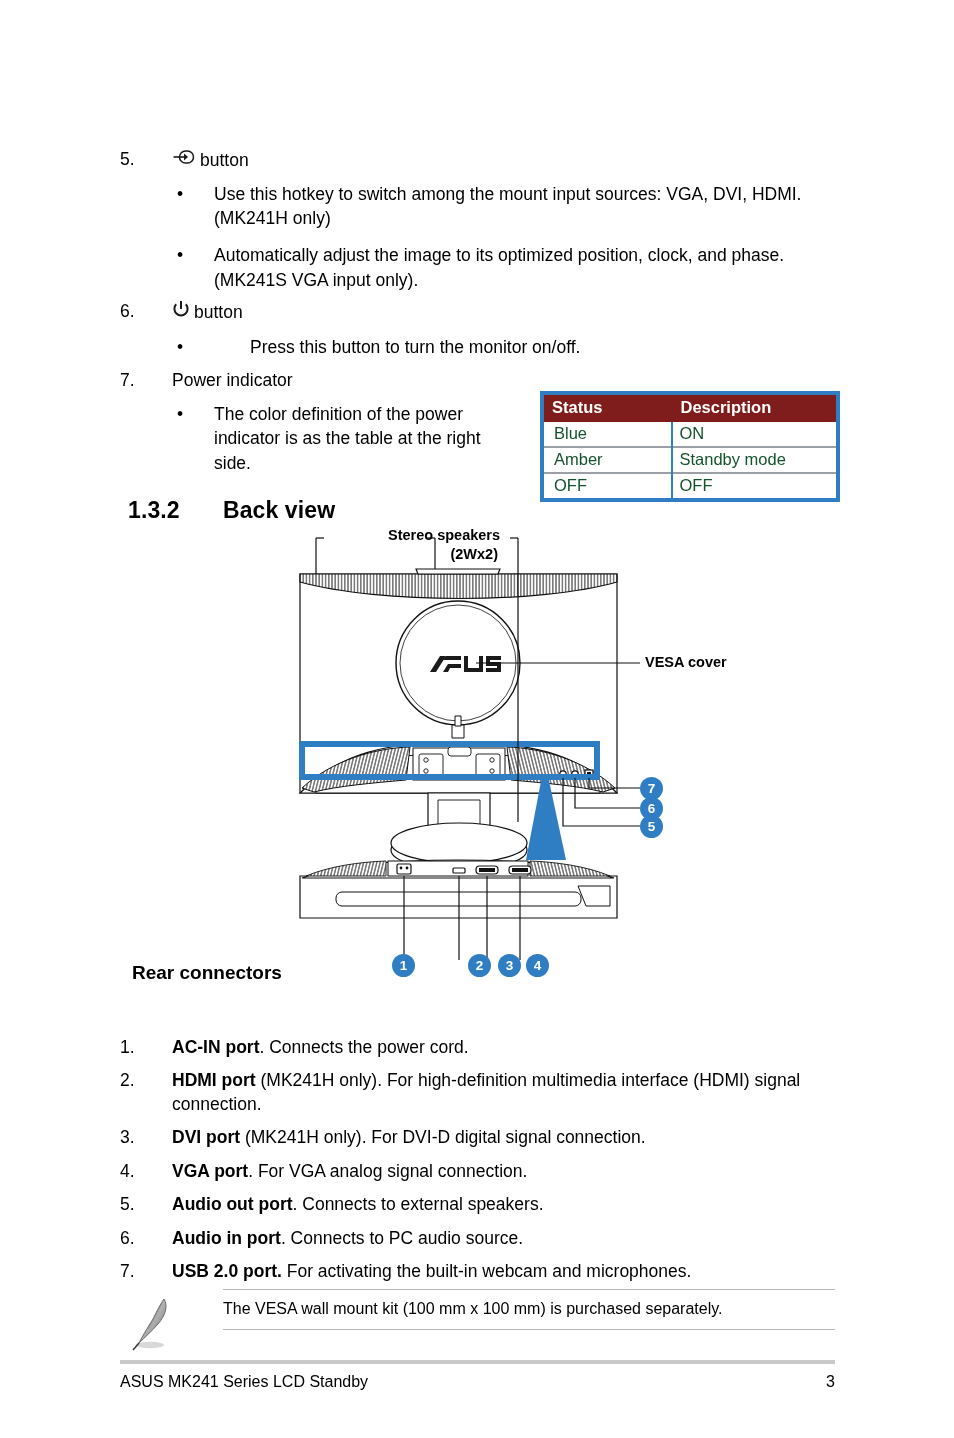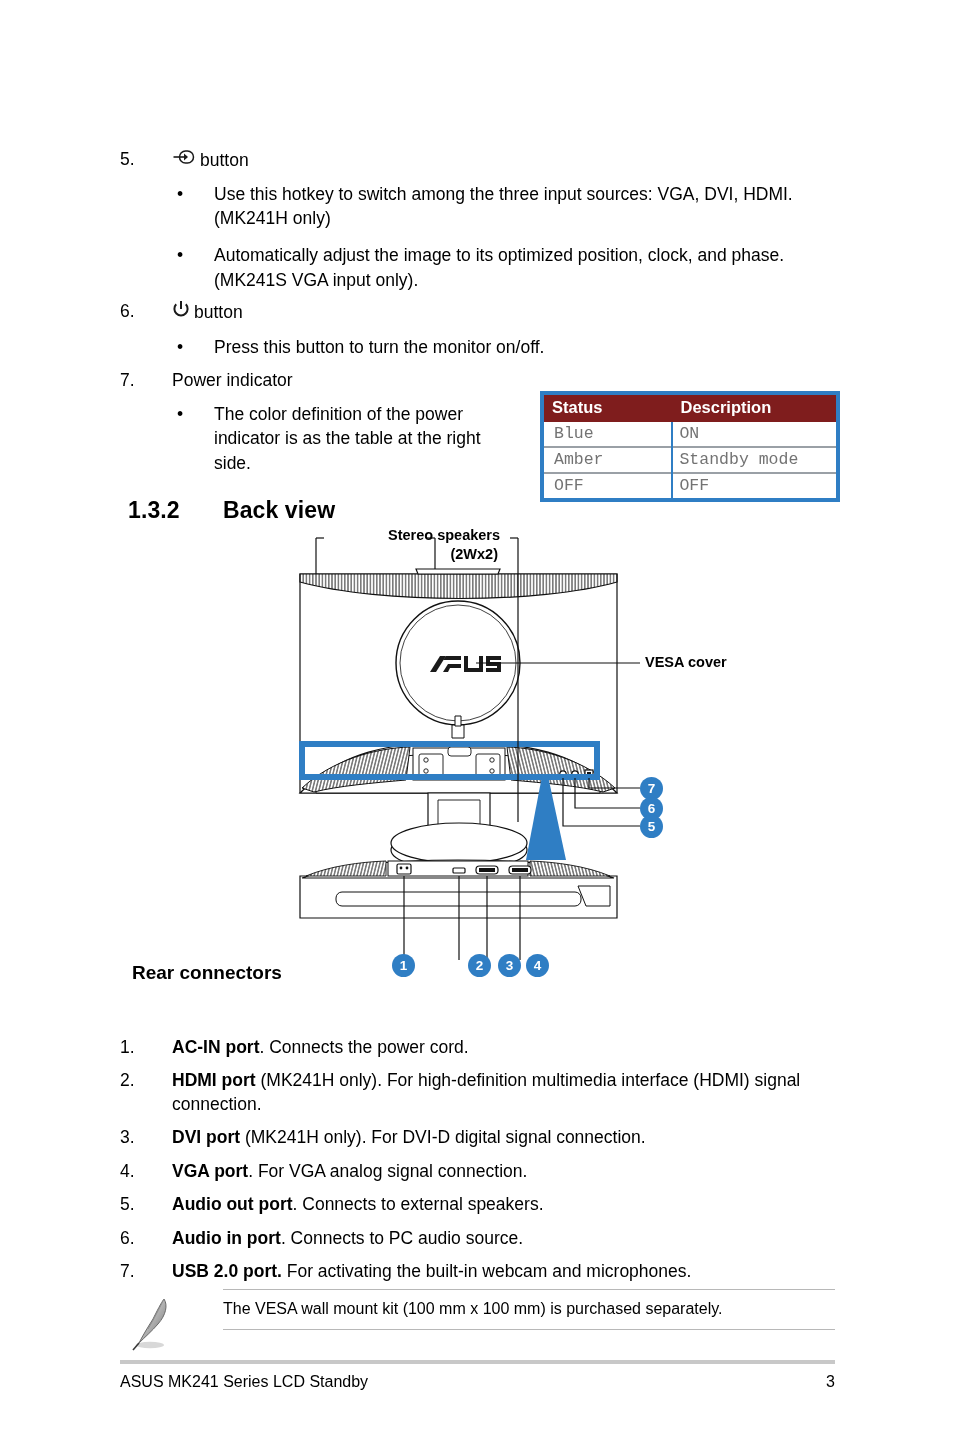--- a/index.html
+++ b/index.html
@@ -35,25 +35,24 @@
     padding:4px;
     border:0;
   }
   .status-table table { border-collapse:collapse; width:100%; }
   .status-table th {
     background:#7f1d1d; color:#ffffff;
     font-size:16.5px; font-weight:bold;
     text-align:left; padding:3px 6px 5px 8px;
   }
   .status-table td {
-    background:#ffffff; color:#737373;
+    background:#ffffff; color:#14532d;
     font-size:16.5px; padding:2px 6px 3px 10px;
     border-top:2px solid #9aa0a6;
     border-right:2px solid #2f7ec4;
-    font-family:Liberation Mono, monospace;
   }
   .status-table tr.first td { border-top:0; }
   .status-table td:last-child { border-right:0; padding-left:6px; }
   .status-table th:first-child { width:44%; }
 
   
   .h2 {
     position:absolute; font-size:23px; font-weight:bold; letter-spacing:0.1px;
   }
   .h2 .h2num { position:absolute; left:0; top:0; }
@@ -103,21 +102,21 @@
           <svg width="24" height="18" viewBox="0 0 24 18">
             <rect x="7.5" y="3" width="14" height="12" rx="6" ry="6" fill="none" stroke="#1a1a1a" stroke-width="1.5"></rect>
             <line x1="1.5" y1="9" x2="13" y2="9" stroke="#1a1a1a" stroke-width="1.6"></line>
             <polygon points="12,5.6 16,9 12,12.4" fill="#1a1a1a"></polygon>
           </svg>
         </span>
         <span>button</span>
       </div>
       <div class="bullet-row" style="margin-top:9px;">
         <div class="bullet-dot">•</div>
-        <div class="bullet-txt" style="width:600px;">Use this hotkey to switch among the three input sources: VGA, DVI, HDMI. (MK241H only)</div>
+        <div class="bullet-txt" style="width:600px;">Use this hotkey to switch among the mount input sources: VGA, DVI, HDMI. (MK241H only)</div>
       </div>
       <div class="bullet-row" style="margin-top:12px;">
         <div class="bullet-dot">•</div>
         <div class="bullet-txt" style="width:585px;">Automatically adjust the image to its optimized position, clock, and phase. (MK241S VGA input only).</div>
       </div>
     </div>
   </div>
 
   <div class="num-item" style="left:120px; top:300px; width:700px;">
     <div class="num-idx">6.</div>
@@ -126,21 +125,21 @@
         <span class="icon-inline">
           <svg width="18" height="19" viewBox="0 0 18 19">
             <path d="M4.2 4.3 A6.6 6.6 0 1 0 13.8 4.3" fill="none" stroke="#1a1a1a" stroke-width="2"></path>
             <line x1="9" y1="1" x2="9" y2="9" stroke="#1a1a1a" stroke-width="2"></line>
           </svg>
         </span>
         <span>button</span>
       </div>
       <div class="bullet-row" style="margin-top:9px;">
         <div class="bullet-dot">•</div>
-        <div class="bullet-txt" style="width:600px;">Press this button to turn the monitor on/off.</div>
+        <div class="bullet-txt" style="width:600px;margin-left:36px;">Press this button to turn the monitor on/off.</div>
       </div>
     </div>
   </div>
 
   <div class="num-item" style="left:120px; top:369px; width:420px;">
     <div class="num-idx">7.</div>
     <div class="num-body">
       <div>Power indicator</div>
       <div class="bullet-row" style="margin-top:9px;">
         <div class="bullet-dot">•</div>

